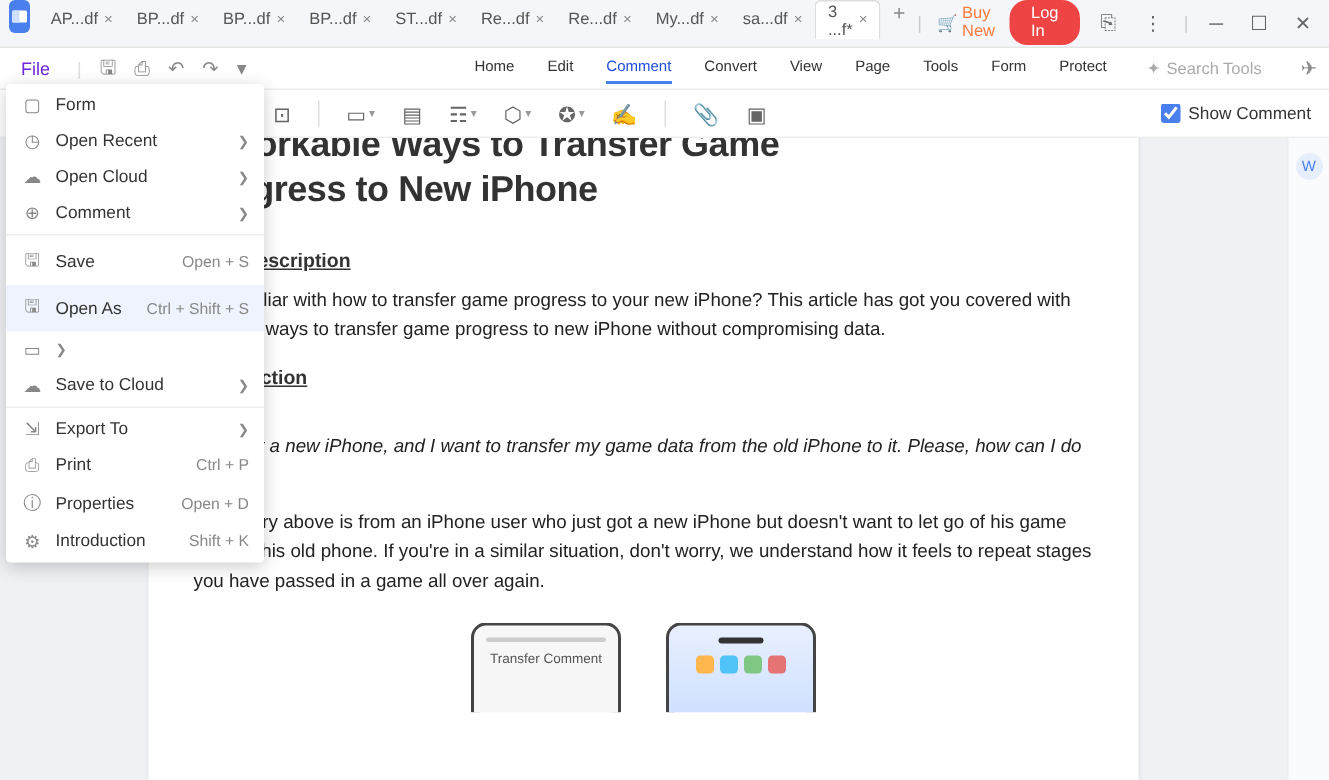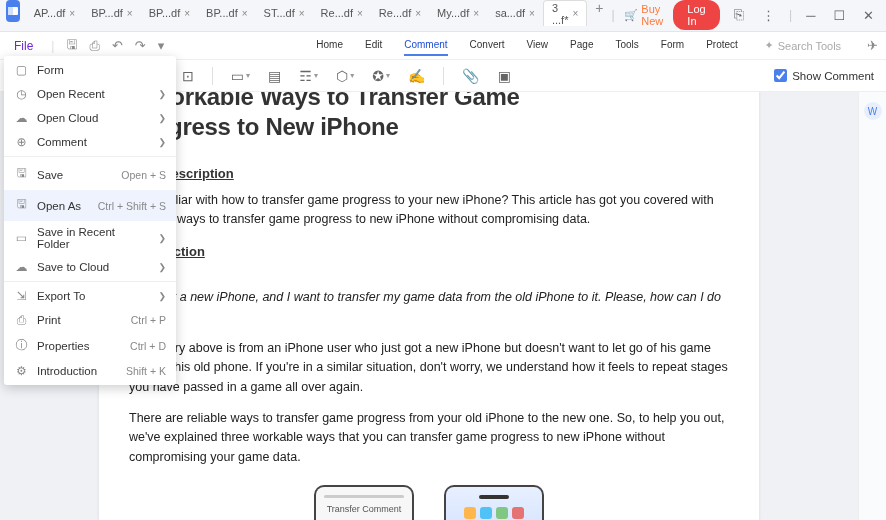--- a/index.html
+++ b/index.html
@@ -192,21 +192,20 @@
         <span>Progress to New iPhone</span>
       </h1>
       <div class="section-h">Meta Description</div>
       <p>Not familiar with how to transfer game progress to your new iPhone? This article has got you covered with the best ways to transfer game progress to new iPhone without compromising data.</p>
       <div class="section-h">Introduction</div>
       <p class="italic">
         <span>'Hello,</span><br>
         <span>I just got a new iPhone, and I want to transfer my game data from the old iPhone to it. Please, how can I do this?'</span>
       </p>
       <p>The query above is from an iPhone user who just got a new iPhone but doesn't want to let go of his game data on his old phone. If you're in a similar situation, don't worry, we understand how it feels to repeat stages you have passed in a game all over again.</p>
-      <p>There are reliable ways to transfer game progress from your old iPhone to the new one. So, to help you out, we've explained three workable ways that you can transfer game progress to new iPhone without compromising your game data.</p>
       <div class="phone-row">
         <div class="phone">
           <div style="width:80px;height:3px;background:#ccc;border-radius:2px;margin-bottom:6px"></div>
           <span>Transfer Comment</span>
         </div>
         <div class="phone ios">
           <div style="width:30px;height:4px;background:#333;border-radius:3px;margin-bottom:4px"></div>
           <div class="ios-grid">
             <span style="background:#ffb74d"></span>
               <span style="background:#4fc3f7"></span>
@@ -249,21 +248,20 @@
       <span class="fm-label">Save</span>
       <span class="fm-short">Open + S</span>
     </div>
     <div class="fm-row hover">
       <span class="fm-icon">🖫</span>
       <span class="fm-label">Open As</span>
       <span class="fm-short">Ctrl + Shift + S</span>
     </div>
     <div class="fm-row">
       <span class="fm-icon">▭</span>
-      <span class="fm-label">Save in Recent Folder</span>
       <span class="fm-arrow">❯</span>
     </div>
     <div class="fm-row">
       <span class="fm-icon">☁</span>
       <span class="fm-label">Save to Cloud</span>
       <span class="fm-arrow">❯</span>
     </div>
     <div class="fm-divider"></div>
     <div class="fm-row">
       <span class="fm-icon">⇲</span>
@@ -271,20 +269,20 @@
       <span class="fm-arrow">❯</span>
     </div>
     <div class="fm-row">
       <span class="fm-icon">⎙</span>
       <span class="fm-label">Print</span>
       <span class="fm-short">Ctrl + P</span>
     </div>
     <div class="fm-row">
       <span class="fm-icon">ⓘ</span>
       <span class="fm-label">Properties</span>
-      <span class="fm-short">Ctrl + D</span>
+      <span class="fm-short">Open + D</span>
     </div>
     <div class="fm-row">
       <span class="fm-icon">⚙</span>
       <span class="fm-label">Introduction</span>
       <span class="fm-short">Shift + K</span>
     </div>
   </div>
 
 </body></html>

